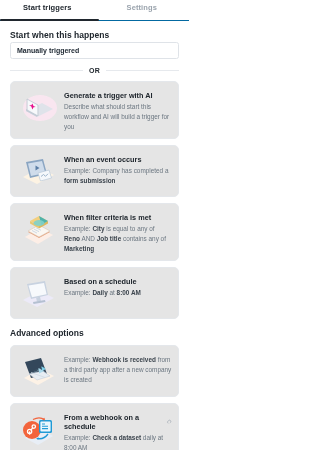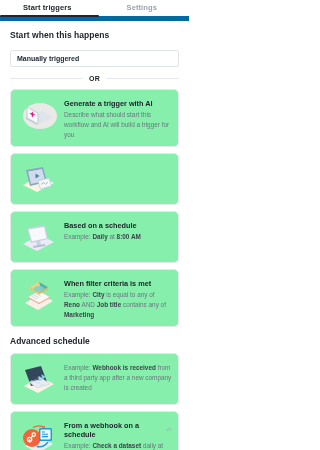--- a/index.html
+++ b/index.html
@@ -7,60 +7,60 @@
     width: 189px; height: 450px;
     background: #ffffff;
     font-family: "Liberation Sans", sans-serif;
     overflow: hidden;
   }
   .app { width: 189px; height: 450px; position: relative; background:#fff; }
 
   
   .tabs {
     display: flex; width: 100%; height: 21px;
-    border-bottom: 5px solid #0369a1;
+    border-bottom: 1px solid #0369a1;
     position: relative;
   }
   .tab {
     flex: 1; display: flex; align-items: flex-start; justify-content: center;
     padding-top: 3px; font-size: 7.5px; font-weight: 700;
     letter-spacing: .1px;
   }
   .tab.active { color: #20272e; }
   .tab.inactive { color: #9aa3ad; font-weight: 700; }
   .tab-underline {
     position: absolute; left: 0; bottom: -1px;
     width: 99px; height: 2.2px; background: #20272e; border-radius: 1px;
   }
 
   
   .content { padding: 9px 10px 6px 10px; }
   .section-title {
     font-size: 8.5px; font-weight: 700; color: #20272e;
-    margin-bottom: 10px; letter-spacing: .05px;
+    margin-bottom: 2px; letter-spacing: .05px;
   }
   .field {
     width: 100%; height: 17px;
     border: 1px solid #dfe3e8; border-radius: 2.5px;
     background: #fff; display: flex; align-items: center;
     padding: 0 6px; font-size: 7px; font-weight: 700; color: #222c36;
   }
 
   
   .or-row {
     display: flex; align-items: center; gap: 6px;
     margin: 8px 0 7px 0;
   }
   .or-line { flex: 1; height: 1px; background: #e6e9ed; }
   .or-text { font-size: 7px; font-weight: 700; color: #20272e; letter-spacing:.3px;}
 
   
   .card {
     width: 100%; border: 1px solid #e4e7eb; border-radius: 5px;
-    background: #86efac; display: flex; align-items: flex-start;
+    background: #e5e5e5; display: flex; align-items: flex-start;
     padding: 6px 6px 6px 5px; gap: 4px; margin-bottom: 6px;
   }
   .card-icon {
     width: 44px; min-width: 44px; height: 38px;
     display: flex; align-items: center; justify-content: center;
   }
   .card-icon svg { display: block; }
   .card-text { padding-top: 3px; flex: 1; }
   .card-title {
     font-size: 7.3px; font-weight: 700; color: #20272e;
@@ -130,37 +130,25 @@
       <div class="card-icon">
         <svg width="42" height="36" viewBox="0 0 42 36">
           <path d="M6 24 L20 31 L37 22 L23 15 Z" fill="#fdf3e3"></path>
           <path d="M9 9 L26 6 L30 21 L13 25 Z" fill="#8aa5c2"></path>
           <path d="M11 10.5 L25 8 L28.3 20 L14 23 Z" fill="#cfdceb"></path>
           <path d="M18.5 12.5 L22.5 15 L18.5 17.5 Z" fill="#5b7ea6"></path>
           <path d="M21 20 L32 17 L34.5 25 L23.5 28 Z" fill="#f5f8fb" stroke="#b9c8d8" stroke-width=".7"></path>
           <path d="M24 23.5 l2.5-2 2 1.8 2.5-2.5" fill="none" stroke="#9db4cb" stroke-width="1"></path>
         </svg>
       </div>
-    </div>
-
-    <div class="card">
-      <div class="card-icon">
-        <svg width="42" height="36" viewBox="0 0 42 36">
-          <path d="M6 25 L20 32 L37 23 L23 16 Z" fill="#eceaf8"></path>
-          <path d="M10 9 L28 6 L31 20 L14 24 Z" fill="#c8d2e0"></path>
-          <path d="M11.5 10.5 L27 8 L29.6 19.2 L15 22.3 Z" fill="#f7f9fc"></path>
-          <path d="M19 22.5 L23 21.8 L24 26 L20 26.8 Z" fill="#c8d2e0"></path>
-          <path d="M16 27 L28 25 L28.5 27 L16.5 29 Z" fill="#b4c0d1"></path>
-        </svg>
-      </div>
-      <div class="card-text">
-        <div class="card-title">
-          <span>Based on a schedule</span>
-        </div>
-        <div class="card-desc"><span>Example: </span><b>Daily</b><span> at </span><b>8:00 AM</b></div>
+      <div class="card-text">
+        <div class="card-title">
+          <span>When an event occurs</span>
+        </div>
+        <div class="card-desc"><span>Example: </span><span>Company</span><span> has completed a </span><b>form submission</b></div>
       </div>
     </div>
 
     <div class="card">
       <div class="card-icon">
         <svg width="42" height="38" viewBox="0 0 42 38">
           <path d="M8 27 L21 34 L36 25 L23 18 Z" fill="#fdeee6"></path>
           <path d="M11 22 L22 28 L33 22 L22 16 Z" fill="#e8a07a"></path>
           <path d="M11 21 L22 27 L33 21 L22 15 Z" fill="#fbf7f2" stroke="#dcc7b6" stroke-width=".6"></path>
           <path d="M15 20.5 l5 2.6 m-3 -4 l5 2.6 m-3 -4 l5 2.6" stroke="#c3d3e2" stroke-width=".8" fill="none"></path>
@@ -172,21 +160,39 @@
         </svg>
       </div>
       <div class="card-text">
         <div class="card-title">
           <span>When filter criteria is met</span>
         </div>
         <div class="card-desc"><span>Example: </span><b>City</b><span> is equal to any of </span><b>Reno</b><span> AND </span><b>Job title</b><span> contains any of </span><b>Marketing</b></div>
       </div>
     </div>
 
-    <div class="adv-title">Advanced schedule</div>
+    <div class="card">
+      <div class="card-icon">
+        <svg width="42" height="36" viewBox="0 0 42 36">
+          <path d="M6 25 L20 32 L37 23 L23 16 Z" fill="#eceaf8"></path>
+          <path d="M10 9 L28 6 L31 20 L14 24 Z" fill="#c8d2e0"></path>
+          <path d="M11.5 10.5 L27 8 L29.6 19.2 L15 22.3 Z" fill="#f7f9fc"></path>
+          <path d="M19 22.5 L23 21.8 L24 26 L20 26.8 Z" fill="#c8d2e0"></path>
+          <path d="M16 27 L28 25 L28.5 27 L16.5 29 Z" fill="#b4c0d1"></path>
+        </svg>
+      </div>
+      <div class="card-text">
+        <div class="card-title">
+          <span>Based on a schedule</span>
+        </div>
+        <div class="card-desc"><span>Example: </span><b>Daily</b><span> at </span><b>8:00 AM</b></div>
+      </div>
+    </div>
+
+    <div class="adv-title">Advanced options</div>
 
     <div class="card">
       <div class="card-icon">
         <svg width="42" height="38" viewBox="0 0 42 38">
           <path d="M7 26 L21 33 L37 24 L23 17 Z" fill="#fdf2e6"></path>
           <path d="M8 10 L24 6 L30 22 L14 26 Z" fill="#33475b"></path>
           <path d="M12 22 L26 19 L33 24 L20 28 Z" fill="#e7edf3" stroke="#c3cfdb" stroke-width=".6"></path>
           <path d="M14 20.5 L28 25.5" stroke="#cfdae5" stroke-width=".8"></path>
           <path d="M16 17 L26 14.2 L26 17 L30 15 L25.5 12.3 L25.5 14.2 Z" fill="#7fd0e8" transform="translate(-1,2)"></path>
           <path d="M14 21 L22 18.6 L22 21.5 L27 19 L21.5 16 L21.5 18.2 Z" fill="#a9d8ea"></path>

